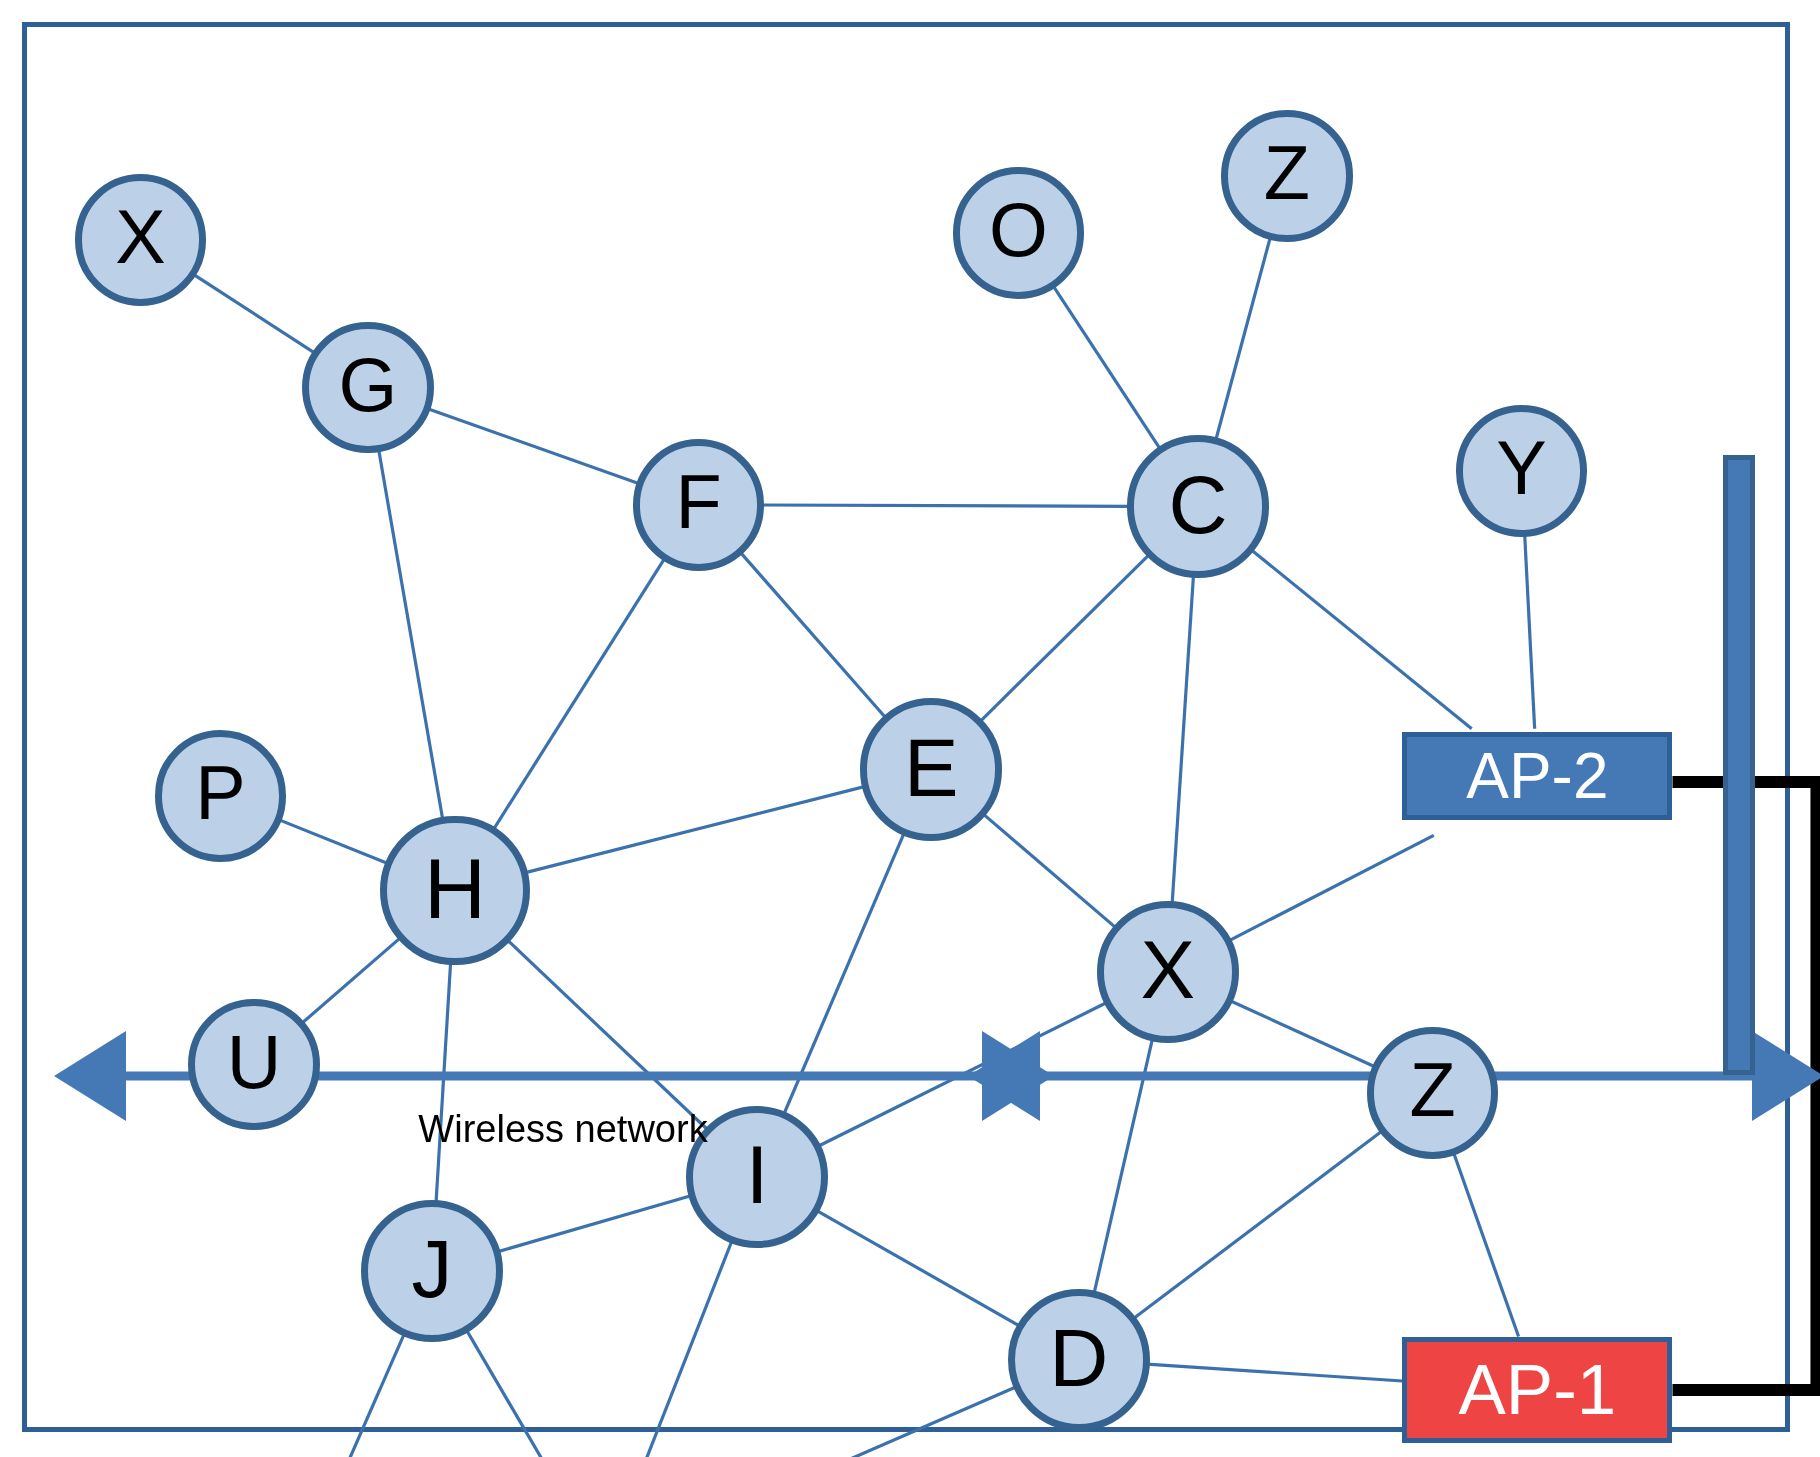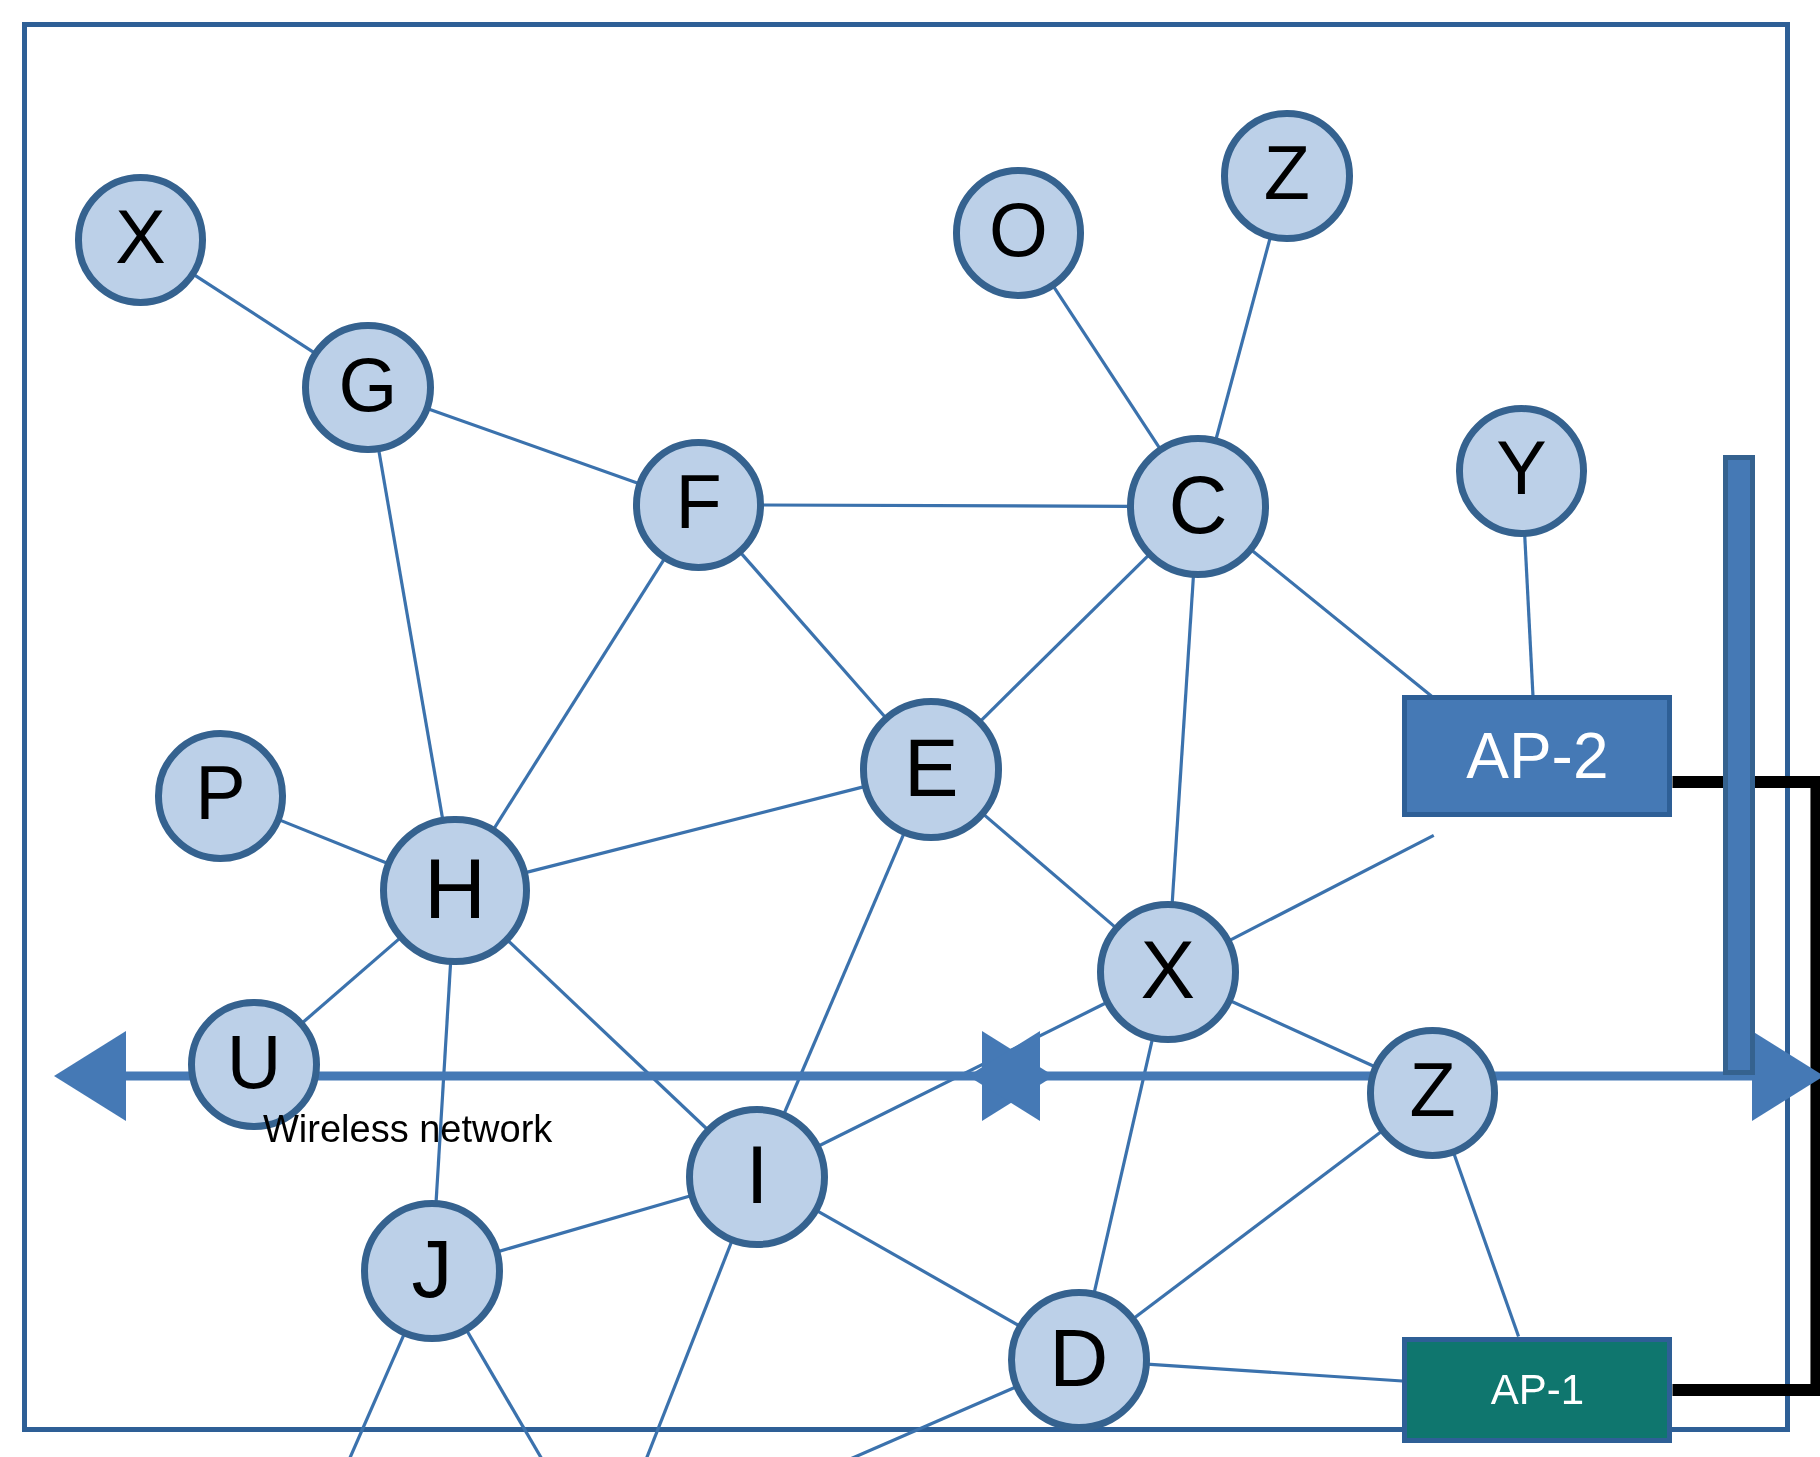--- a/index.html
+++ b/index.html
@@ -53,21 +53,21 @@
     font-size:42px;
     font-family:"Liberation Sans", sans-serif;
   }
   .plain-text{
     position:absolute;
     color:#000000;
     font-family:"Liberation Sans", sans-serif;
     white-space:pre;
   }
   .center-text{
-    text-align:left;
+    text-align:center;
   }
   .vbar{
     position:absolute;
     background:#4579b5;
     border:5px solid #35628f;
     box-sizing:border-box;
   }
 </style>
 </head>
 <body>
@@ -174,20 +174,20 @@
         <span>I</span>
       </div>
       <div class="node" style="left: 360.801px; top: 1199.71px; width: 142.188px; height: 142.188px; font-size: 81.7578px;">
         <span>J</span>
       </div>
       <div class="node" style="left: 1007.75px; top: 1288.57px; width: 142.188px; height: 142.188px; font-size: 81.7578px;">
         <span>D</span>
       </div>
     </div>
 
-  <div class="ap" id="ap-2" style="left: 1402.32px; top: 695px; width: 270.156px; height: 122px; font-size: 63.9844px; background: rgb(69, 121, 181); border-color: rgb(46, 95, 150);">AP-2</div>
-  <div class="ap" id="ap-1" style="left: 1402.32px; top: 1336.56px; width: 270.156px; height: 106.641px; font-size: 42px; background: #0f766e; border-color: rgb(46, 95, 150);">AP-1</div>
+  <div class="ap" id="ap-2" style="left: 1402.32px; top: 732px; width: 270.156px; height: 88px; font-size: 63.9844px; background: rgb(69, 121, 181); border-color: rgb(46, 95, 150);">AP-2</div>
+  <div class="ap" id="ap-1" style="left: 1402.32px; top: 1336.56px; width: 270.156px; height: 106.641px; font-size: 71px; background: #ef4444; border-color: rgb(46, 95, 150);">AP-1</div>
 
   <div class="vbar" id="backbone-bar" style="left: 1723px; top: 455px; width: 32px; height: 620px; background: rgb(69, 121, 181); border-color: rgb(53, 98, 143);"></div>
 
   <div class="plain-text center-text" id="label-wireless" style="font-size: 38px; left: 263px; width: 600px; top: 1108px;">Wireless network</div>
 
 </div>
 
 </body></html>

